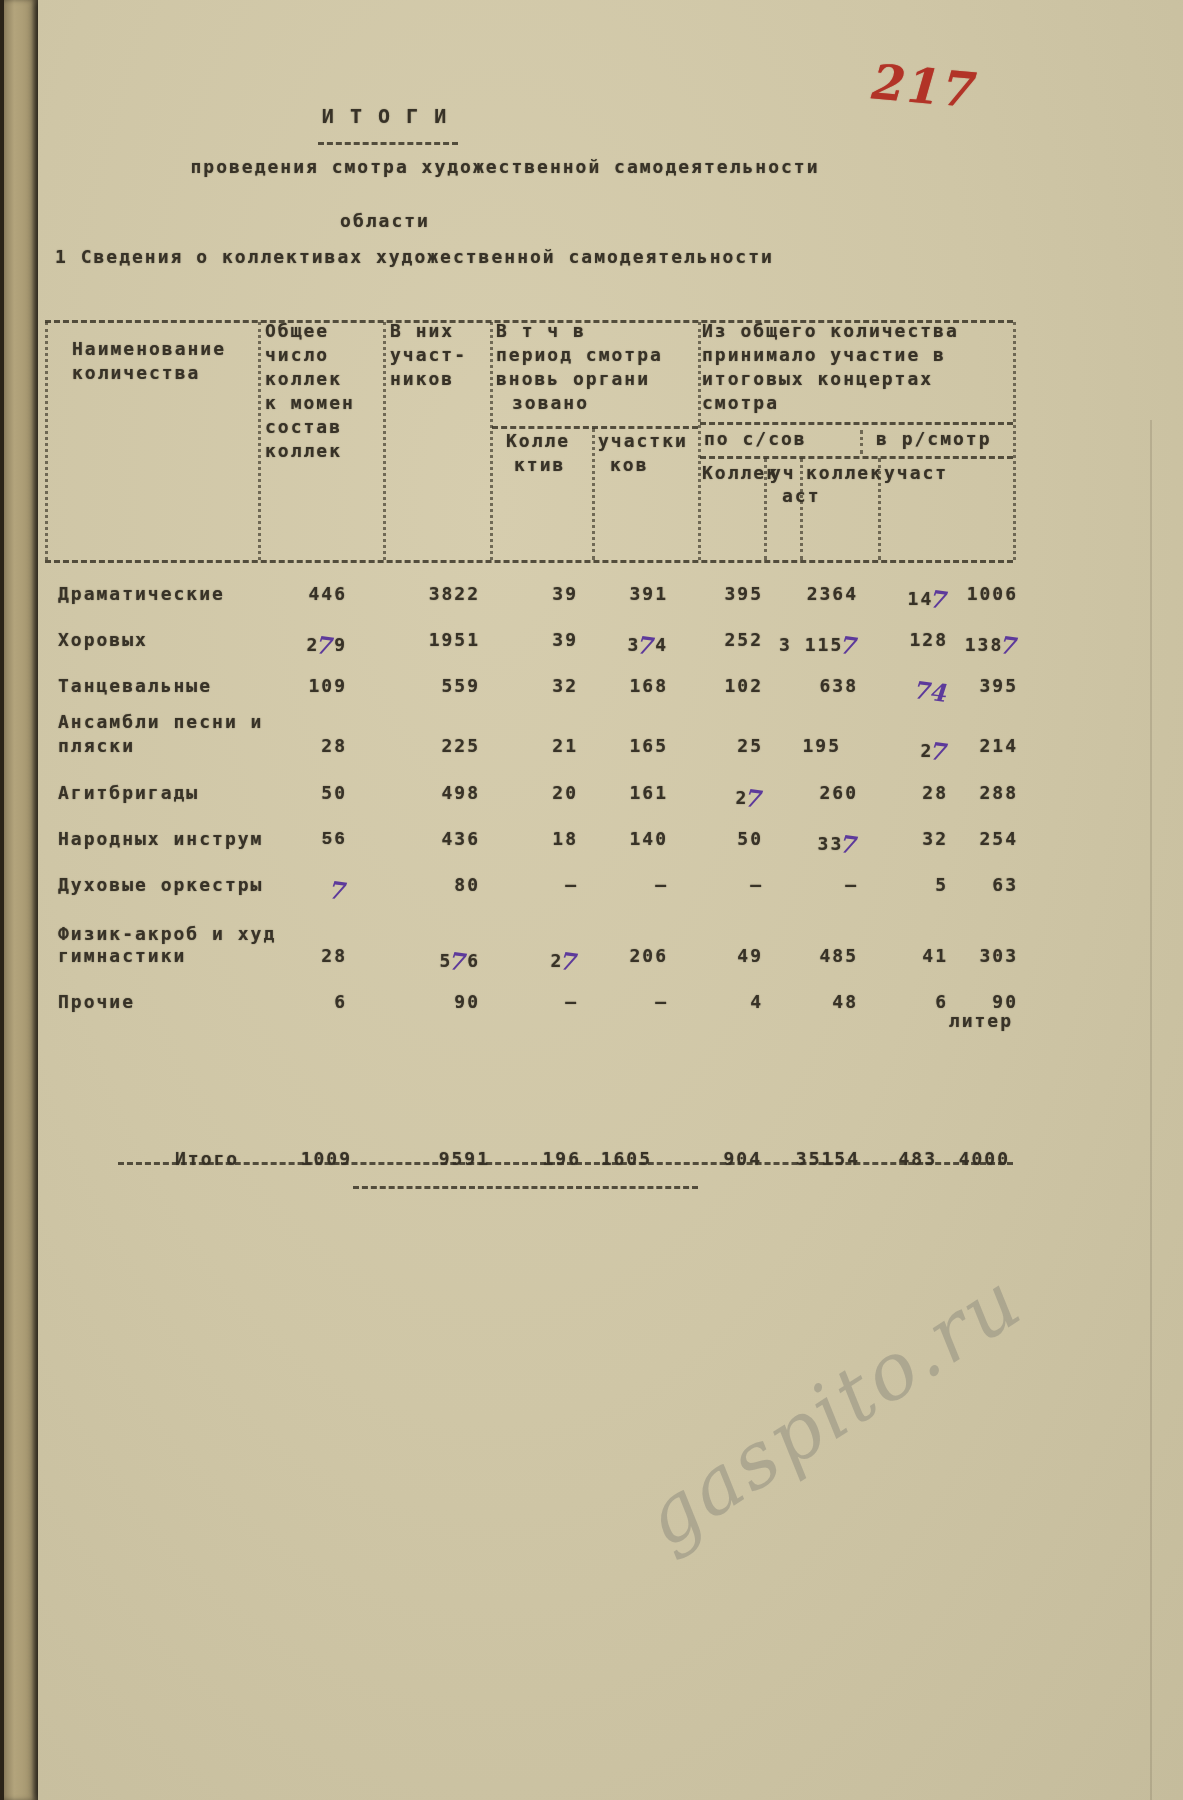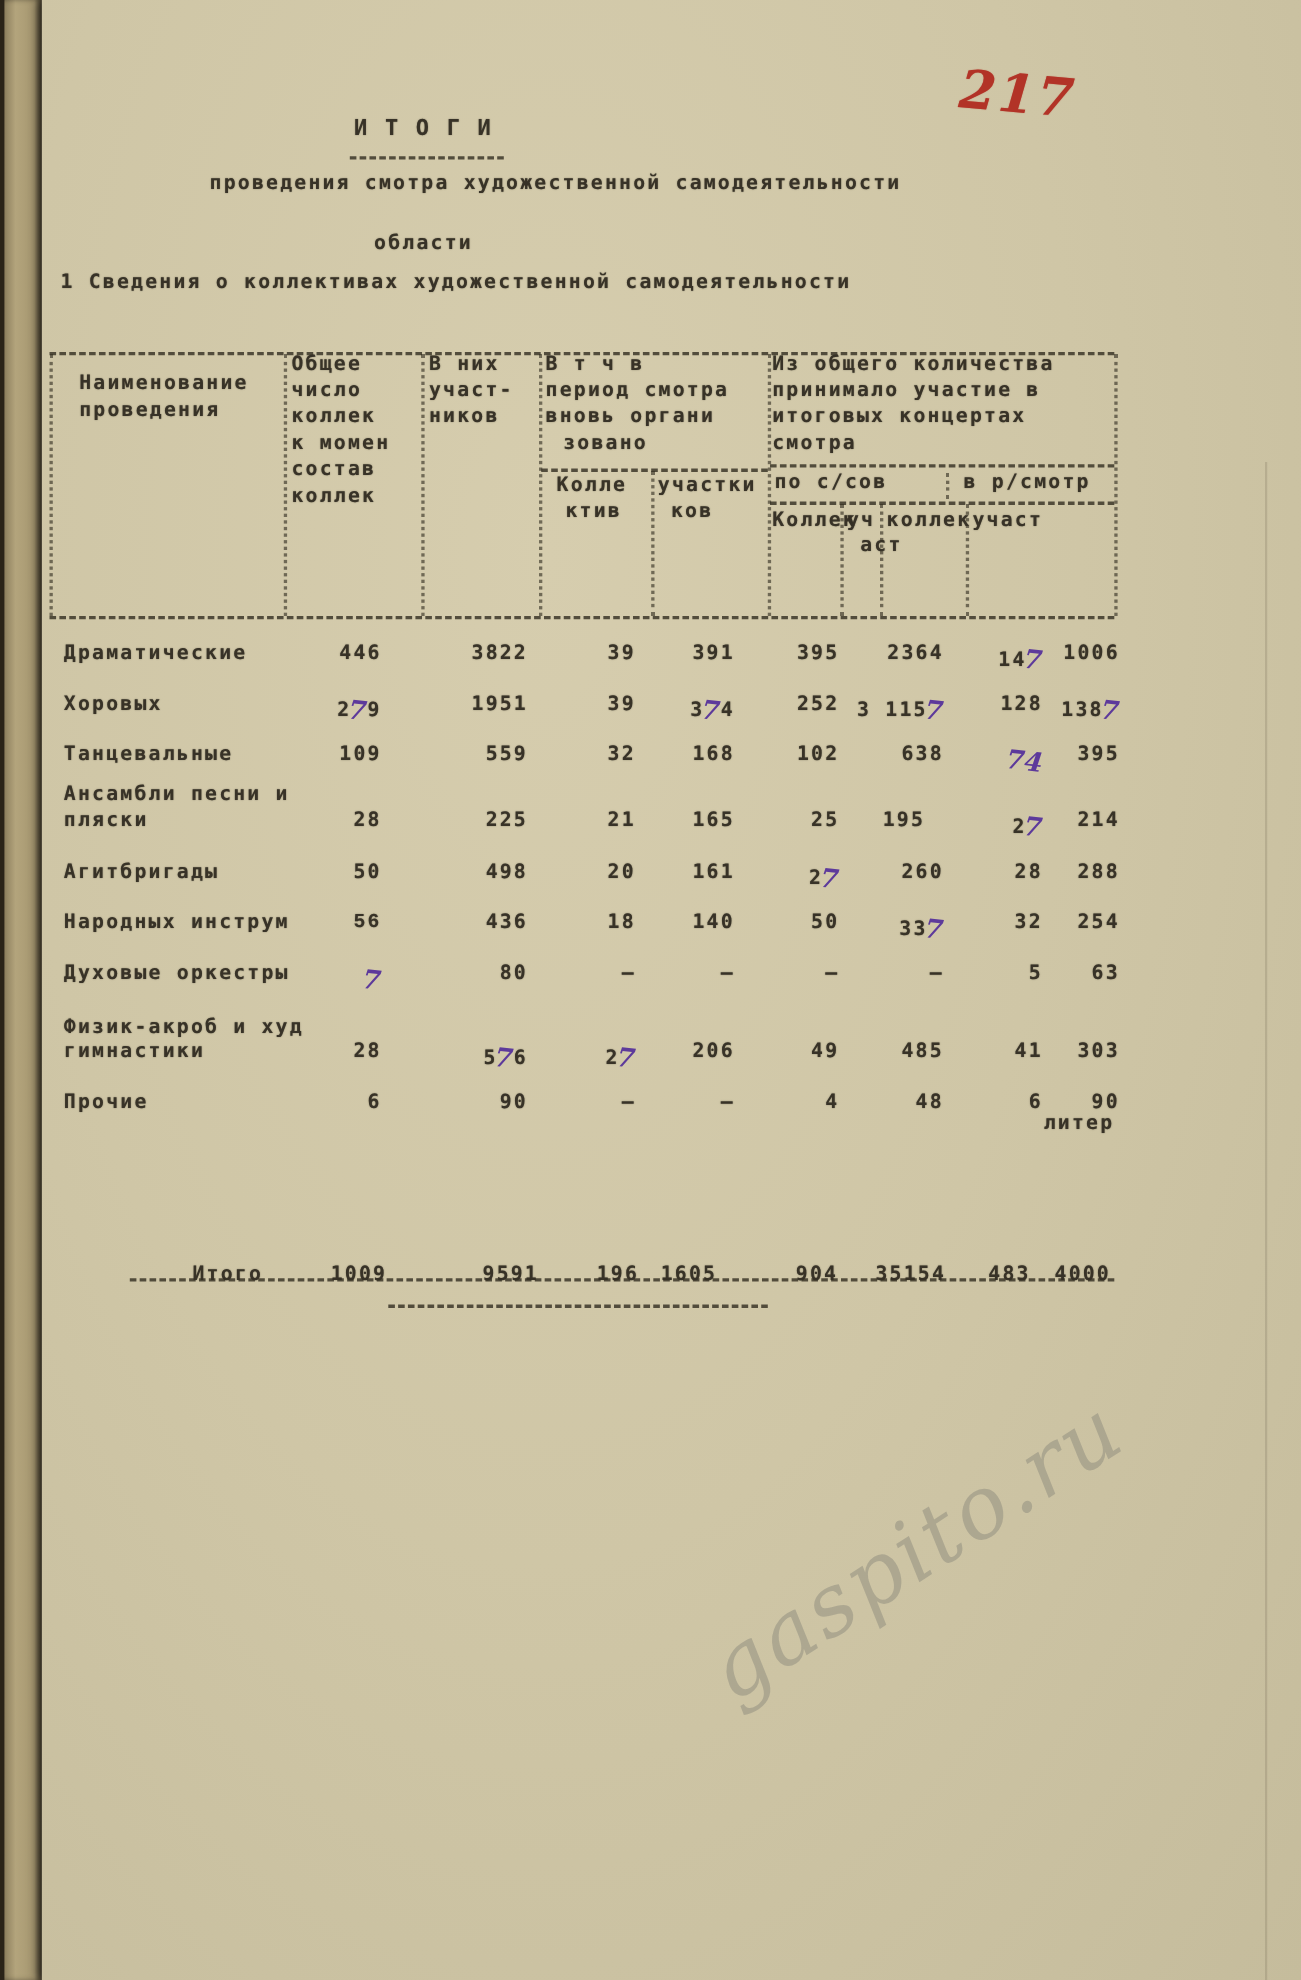--- a/index.html
+++ b/index.html
@@ -62,21 +62,21 @@
     <div class="vline" style="left:490px;top:322px;height:238px;"></div>
     <div class="vline" style="left:698px;top:322px;height:238px;"></div>
     <div class="vline" style="left:1013px;top:322px;height:238px;"></div>
     <div class="vline" style="left:592px;top:428px;height:132px;"></div>
     <div class="vline" style="left:860px;top:430px;height:24px;"></div>
     <div class="vline" style="left:764px;top:458px;height:102px;"></div>
     <div class="vline" style="left:800px;top:458px;height:102px;"></div>
     <div class="vline" style="left:878px;top:458px;height:102px;"></div>
 
     <div class="typed" style="left:72px;top:340px;">Наименование</div>
-    <div class="typed" style="left:72px;top:364px;">проведения</div>
+    <div class="typed" style="left:72px;top:364px;">количества</div>
 
     <div class="typed" style="left:265px;top:322px;">Общее</div>
     <div class="typed" style="left:265px;top:346px;">число</div>
     <div class="typed" style="left:265px;top:370px;">коллек</div>
     <div class="typed" style="left:265px;top:394px;">к момен</div>
     <div class="typed" style="left:265px;top:418px;">состав</div>
     <div class="typed" style="left:265px;top:442px;">коллек</div>
 
     <div class="typed" style="left:390px;top:322px;">В них</div>
     <div class="typed" style="left:390px;top:346px;">участ-</div>

